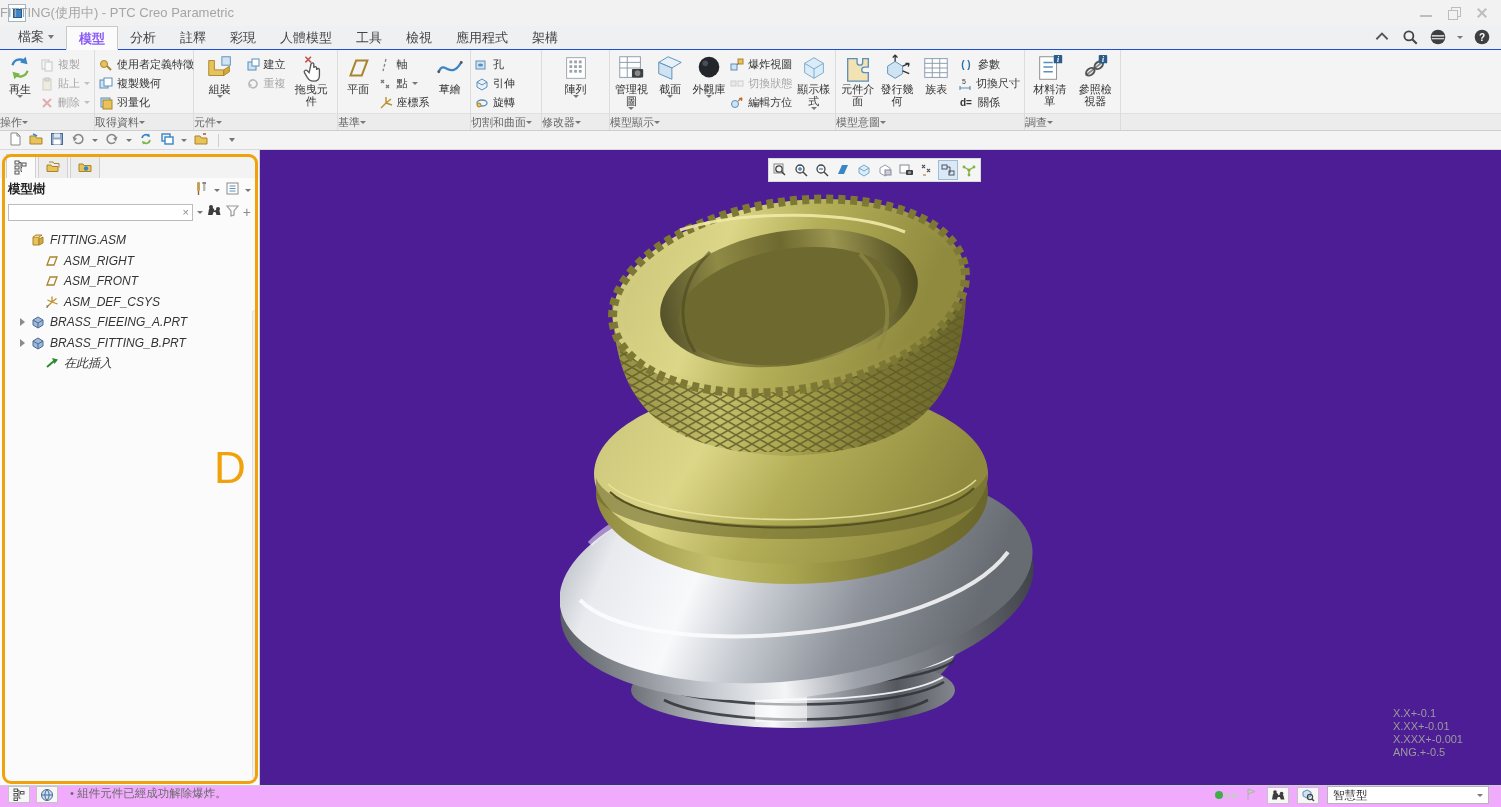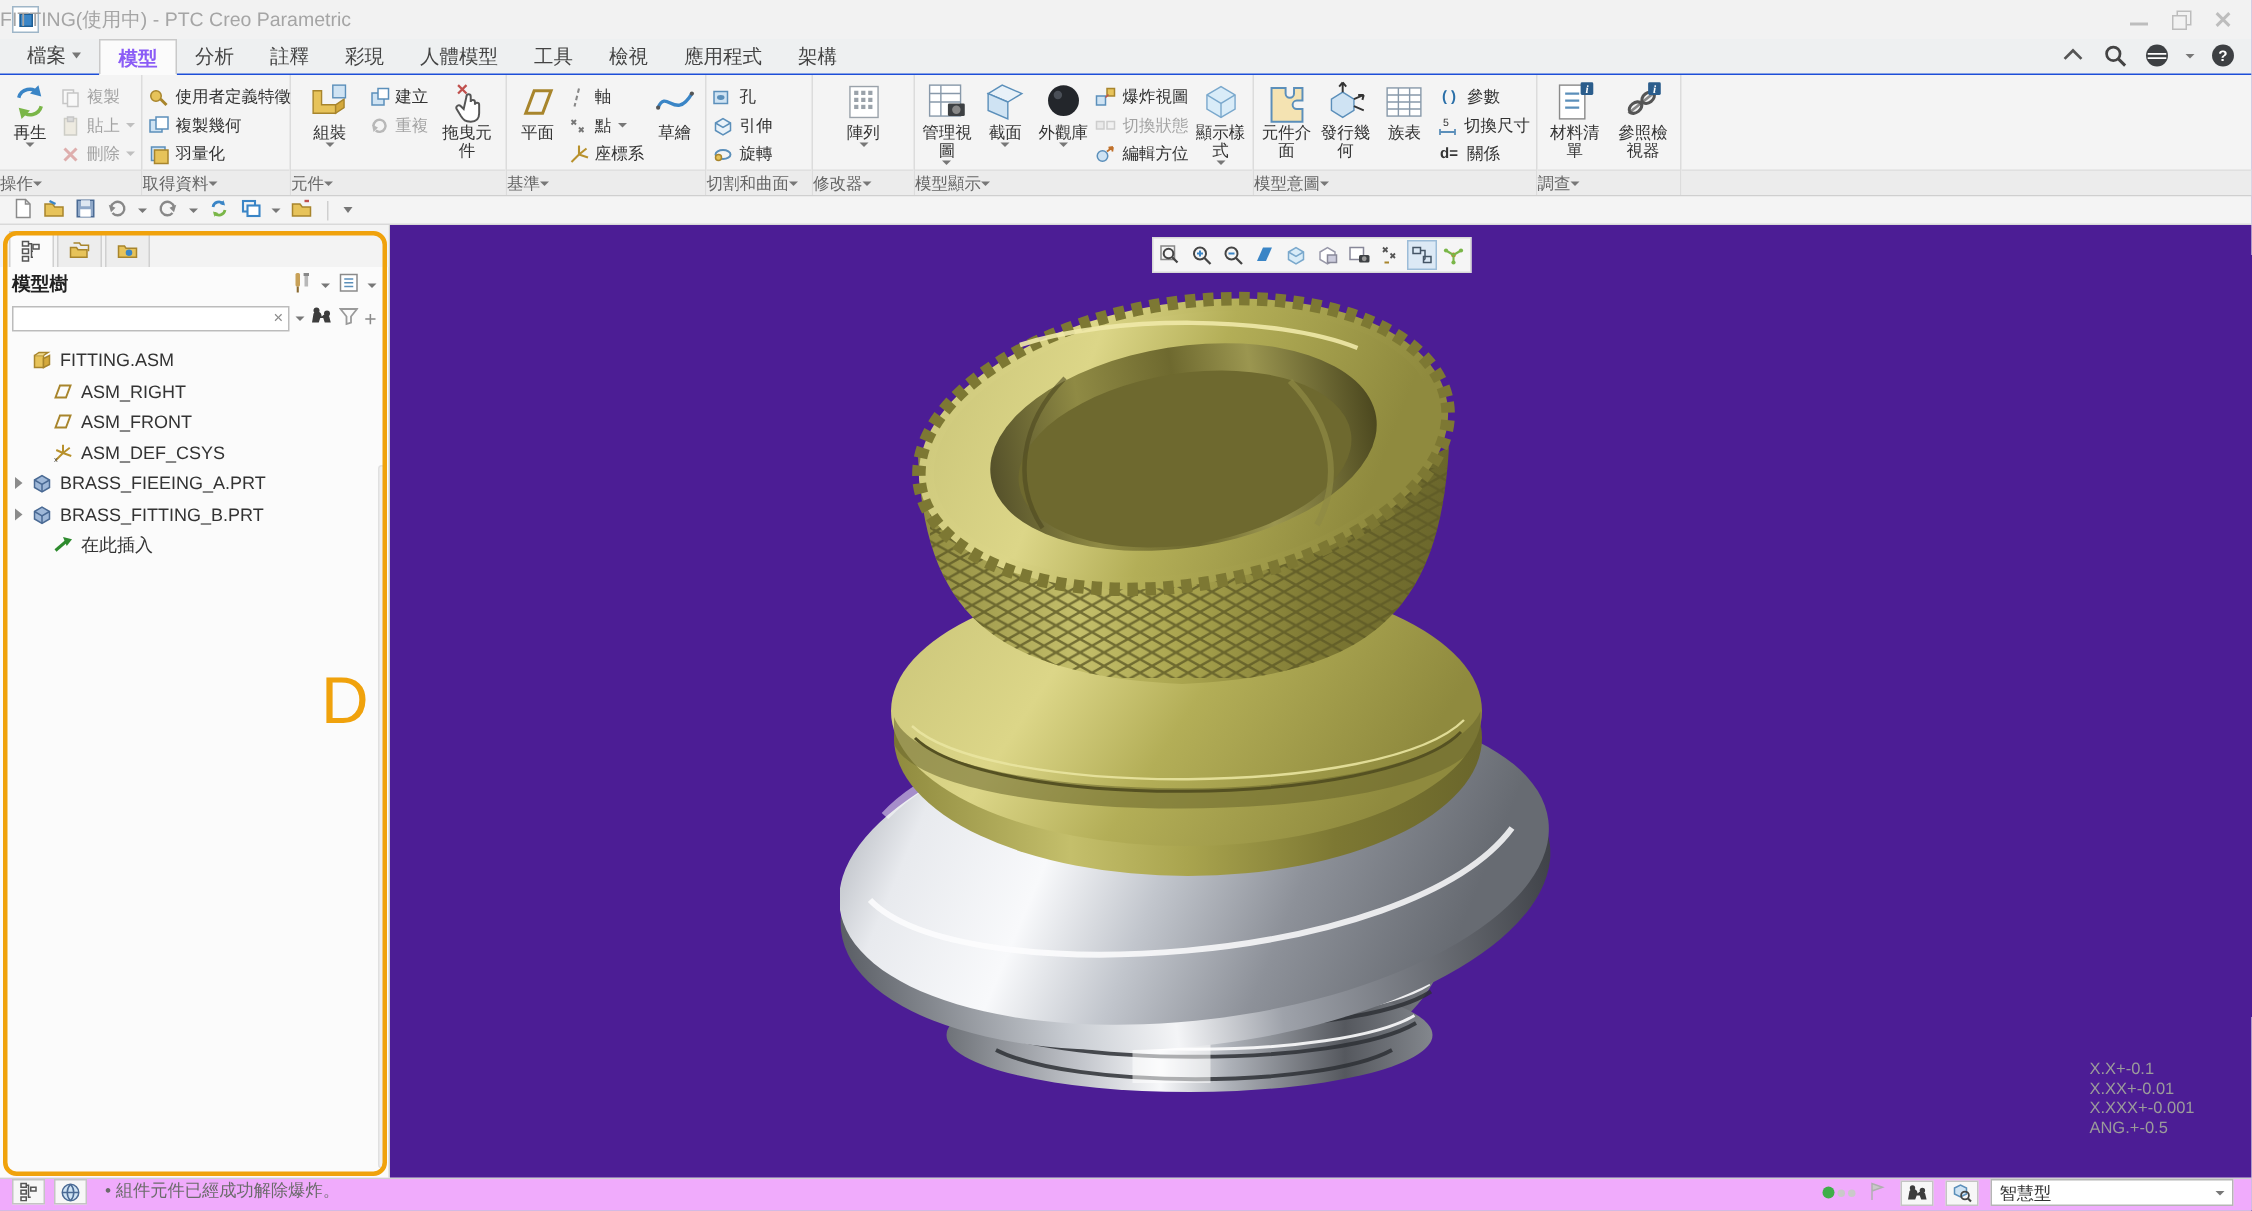--- a/index.html
+++ b/index.html
@@ -55,21 +55,21 @@
   .ptabs { display:flex; gap:2px; padding:4px 0 0 6px; background:#f3f3f3; height:28px; }
   .ptab { width:30px; height:24px; border:1px solid #d0d0d0; border-bottom:none; background:#ededed; display:flex; align-items:center; justify-content:center; }
   .ptab.active { background:#fbfbfb; }
   .treehead { display:flex; align-items:flex-start; padding:3px 8px 1px; height:24px;gap:12px; }
   .treehead .ttl { font-weight:bold; font-size:12.5px; color:#222; }
   .treehead-icons { margin-left:auto; display:flex; align-items:center; gap:5px; }
   .searchrow { display:flex; align-items:center; gap:4px; padding:1px 8px 3px; height:22px; }
   .searchbox { flex:1; height:17px; border:1px solid #bcbcbc; background:#fff; display:flex; align-items:center; }
   .searchbox input { border:none; outline:none; flex:1; height:14px; font-size:11px; padding:0 3px; background:transparent; }
   .clearx { color:#8a8a8a; font-size:11px; padding:0 3px; }
-  .tree { flex:1; overflow:hidden; padding:6px 0 0 8px; position:relative; }
+  .tree { flex:1; overflow:hidden; padding:6px 0 0 18px; position:relative;font-style:italic; }
   .trow { display:flex; align-items:center; height:20.5px; gap:5px; font-size:12px; color:#333; white-space:nowrap; }
   .trow .expander { width:8px; flex:0 0 8px; display:flex; align-items:center; justify-content:center; }
   .exp-tri { width:0; height:0; border-top:4px solid transparent; border-bottom:4px solid transparent; border-left:5px solid #8b8b8b; }
   .trow svg { width:14px; height:14px; flex:0 0 auto; }
   .trow.lvl1 { padding-left:14px; }
   .vscroll { position:absolute; right:2px; top:86px; bottom:6px; width:5px; background:#f0f0f0; border:1px solid #e0e0e0; border-radius:3px; }
 
   .canvas { flex:1; background:#4c1d95; position:relative; overflow:hidden; }
   .gtoolbar { position:absolute; left:508px; top:8px; display:flex; gap:1px; background:#f5f5f5; border:1px solid #d8d8d8; padding:1px; }
   .gbtn { width:20px; height:20px; display:flex; align-items:center; justify-content:center; border:1px solid transparent; }

